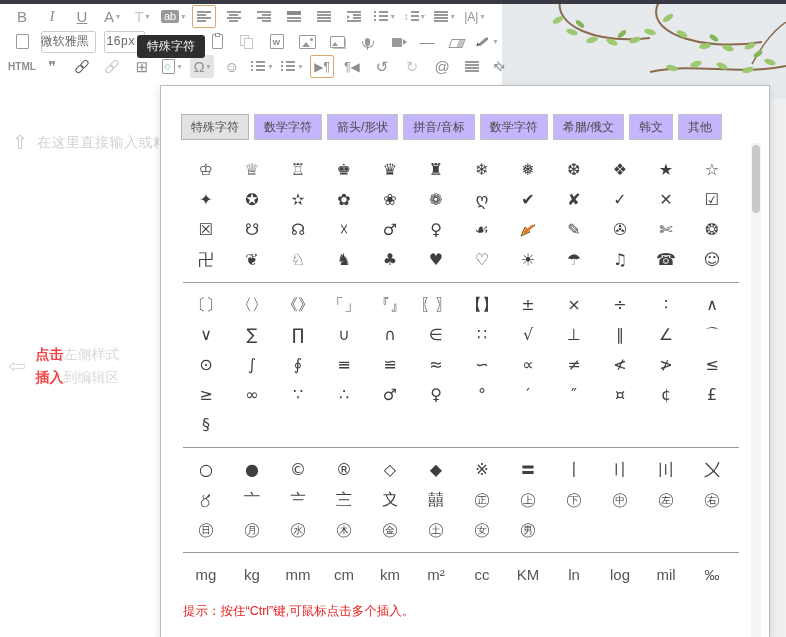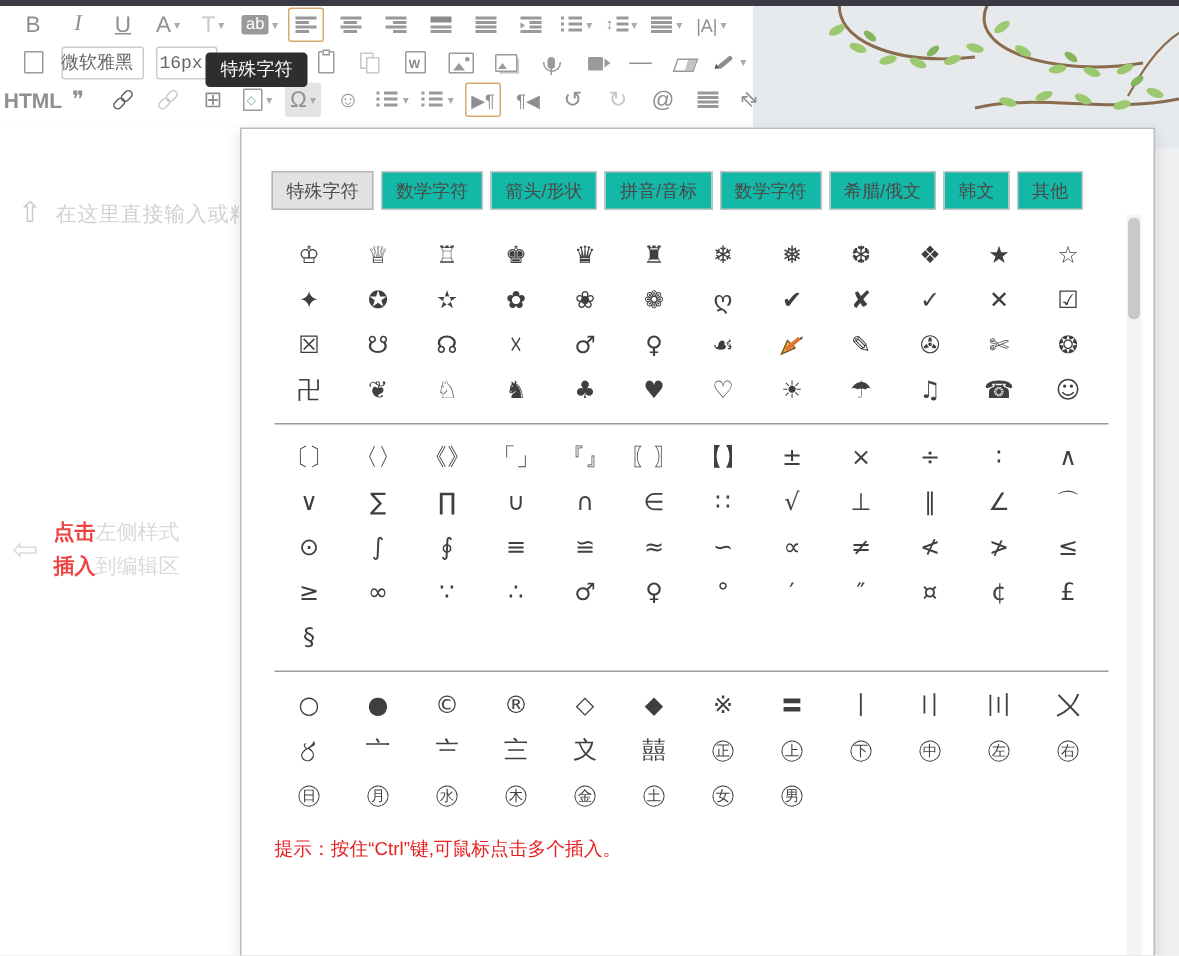--- a/index.html
+++ b/index.html
@@ -14,21 +14,21 @@
     color:#8f8f8f;font-size:15px;cursor:pointer;border:1px solid transparent;border-radius:2px;position:relative;}
   .tb-btn .glyph{line-height:1;}
   .tb-btn.boxed{border-color:#d9a86e;}
   .tb-btn.bg-active{background:#e4e4e4;}
   .tb-btn.dim{color:#c8c8c8;}
   .tb-btn.push{margin-left:auto;margin-right:10px;}
   .caret{font-size:8px;color:#aaa;margin-left:2px;line-height:1;}
   .v-italic{font-style:italic;font-family:"Liberation Serif",serif;}
   .v-underline{text-decoration:underline;}
   .v-badge{background:#9a9a9a;color:#fff;font-size:11px;padding:1px 3px;border-radius:2px;}
-  .v-small{font-size:14px;font-weight:bold;letter-spacing:0;}
+  .v-small{font-size:10px;font-weight:bold;letter-spacing:0;}
   .v-tiny{font-size:12px;}
   .v-rot45{transform:rotate(-45deg);display:inline-block;font-size:13px;}
   .tb-select{border:1px solid #ccc;border-radius:2px;height:20px;padding:0 5px;display:flex;align-items:center;
     font-size:12px;color:#666;margin:0 4px;cursor:pointer;background:#fff;}
   .tb-select .lbl{margin-right:8px;white-space:nowrap;font-family:Liberation Mono, monospace;}
   
   .ic{display:inline-block;width:15px;height:13px;position:relative;}
   .ic-align-left{background-image:linear-gradient(#999,#999),linear-gradient(#999,#999),linear-gradient(#999,#999),linear-gradient(#999,#999);
     background-size:14px 2px,9px 2px,14px 2px,9px 2px;background-position:0 1px,0 4px,0 7px,0 10px;background-repeat:no-repeat;}
   .ic-align-center{background-image:linear-gradient(#999,#999),linear-gradient(#999,#999),linear-gradient(#999,#999),linear-gradient(#999,#999);
@@ -84,21 +84,21 @@
   .ph1 .arr{font-size:19px;color:#c9c9c9;margin-right:9px;}
   .ph1 .txt{font-size:14px;color:#d2d2d2;letter-spacing:.5px;}
   .ph2{position:absolute;left:8px;top:258px;display:flex;align-items:center;}
   .ph2 .arr{font-size:21px;color:#dcdcdc;margin-right:10px;}
   .ph2 .lines{font-size:14px;line-height:23px;color:#dadada;white-space:nowrap;}
   .ph2 b{color:#ef4444;}
   
   .panel{position:absolute;left:160px;top:85px;width:608px;height:551px;background:#fff;border:1px solid #bbb;
     box-shadow:0 3px 9px rgba(0,0,0,.13);z-index:4;}
   .tabs{position:absolute;left:20px;top:28px;display:flex;}
-  .tab{border:1px solid #c3c3c3;background:#14b8a6;color:#4a4a4a;font-size:12px;padding:6px 9px;margin-right:5px;
+  .tab{border:1px solid #c3c3c3;background:#c4b5fd;color:#4a4a4a;font-size:12px;padding:6px 9px;margin-right:5px;
     cursor:pointer;white-space:nowrap;line-height:1;}
   .tab.active{background:#e2e2e2;border-color:#b5b5b5;}
   .grid{position:absolute;left:0;top:62px;width:588px;}
   .sec{padding:7px 0;margin-left:22px;width:556px;}
   .sec+.sec{border-top:1px solid #9a9a9a;}
   .row{height:30px;}
   .cell{display:inline-block;width:46px;height:30px;line-height:30px;text-align:center;font-size:16px;color:#3f3f3f;
     cursor:pointer;font-family:"DejaVu Sans",sans-serif;vertical-align:top;}
   .sec-units .cell{font-size:15px;color:#555;font-family:"Liberation Sans",sans-serif;}
   .cell-colored svg{vertical-align:middle;}
@@ -346,19 +346,22 @@
           <div class="row"><span class="cell">∨</span><span class="cell">∑</span><span class="cell">∏</span><span class="cell">∪</span><span class="cell">∩</span><span class="cell">∈</span><span class="cell">∷</span><span class="cell">√</span><span class="cell">⊥</span><span class="cell">∥</span><span class="cell">∠</span><span class="cell">⌒</span></div>
           <div class="row"><span class="cell">⊙</span><span class="cell">∫</span><span class="cell">∮</span><span class="cell">≡</span><span class="cell">≌</span><span class="cell">≈</span><span class="cell">∽</span><span class="cell">∝</span><span class="cell">≠</span><span class="cell">≮</span><span class="cell">≯</span><span class="cell">≤</span></div>
           <div class="row"><span class="cell">≥</span><span class="cell">∞</span><span class="cell">∵</span><span class="cell">∴</span><span class="cell">♂</span><span class="cell">♀</span><span class="cell">°</span><span class="cell">′</span><span class="cell">″</span><span class="cell">¤</span><span class="cell">¢</span><span class="cell">£</span></div>
           <div class="row"><span class="cell">§</span></div>
         </div>
         <div class="sec">
           <div class="row"><span class="cell">○</span><span class="cell">●</span><span class="cell">©</span><span class="cell">®</span><span class="cell">◇</span><span class="cell">◆</span><span class="cell">※</span><span class="cell">〓</span><span class="cell">〡</span><span class="cell">〢</span><span class="cell">〣</span><span class="cell">〤</span></div>
           <div class="row"><span class="cell">〥</span><span class="cell">〦</span><span class="cell">〧</span><span class="cell">〨</span><span class="cell">〩</span><span class="cell">囍</span><span class="cell">㊣</span><span class="cell">㊤</span><span class="cell">㊦</span><span class="cell">㊥</span><span class="cell">㊧</span><span class="cell">㊨</span></div>
           <div class="row"><span class="cell">㊐</span><span class="cell">㊊</span><span class="cell">㊌</span><span class="cell">㊍</span><span class="cell">㊎</span><span class="cell">㊏</span><span class="cell">㊛</span><span class="cell">㊚</span></div>
         </div>
+        <div class="sec sec-units">
+          <div class="row"><span class="cell">mg</span><span class="cell">kg</span><span class="cell">mm</span><span class="cell">cm</span><span class="cell">km</span><span class="cell">m²</span><span class="cell">cc</span><span class="cell">KM</span><span class="cell">ln</span><span class="cell">log</span><span class="cell">mil</span><span class="cell">‰</span></div>
+        </div>
         <div class="hint">提示：按住“Ctrl”键,可鼠标点击多个插入。</div>
       </div>
     <div class="scrollbar">
       <div class="thumb"></div>
     </div>
   </div>
 </div>
 
 </body></html>

